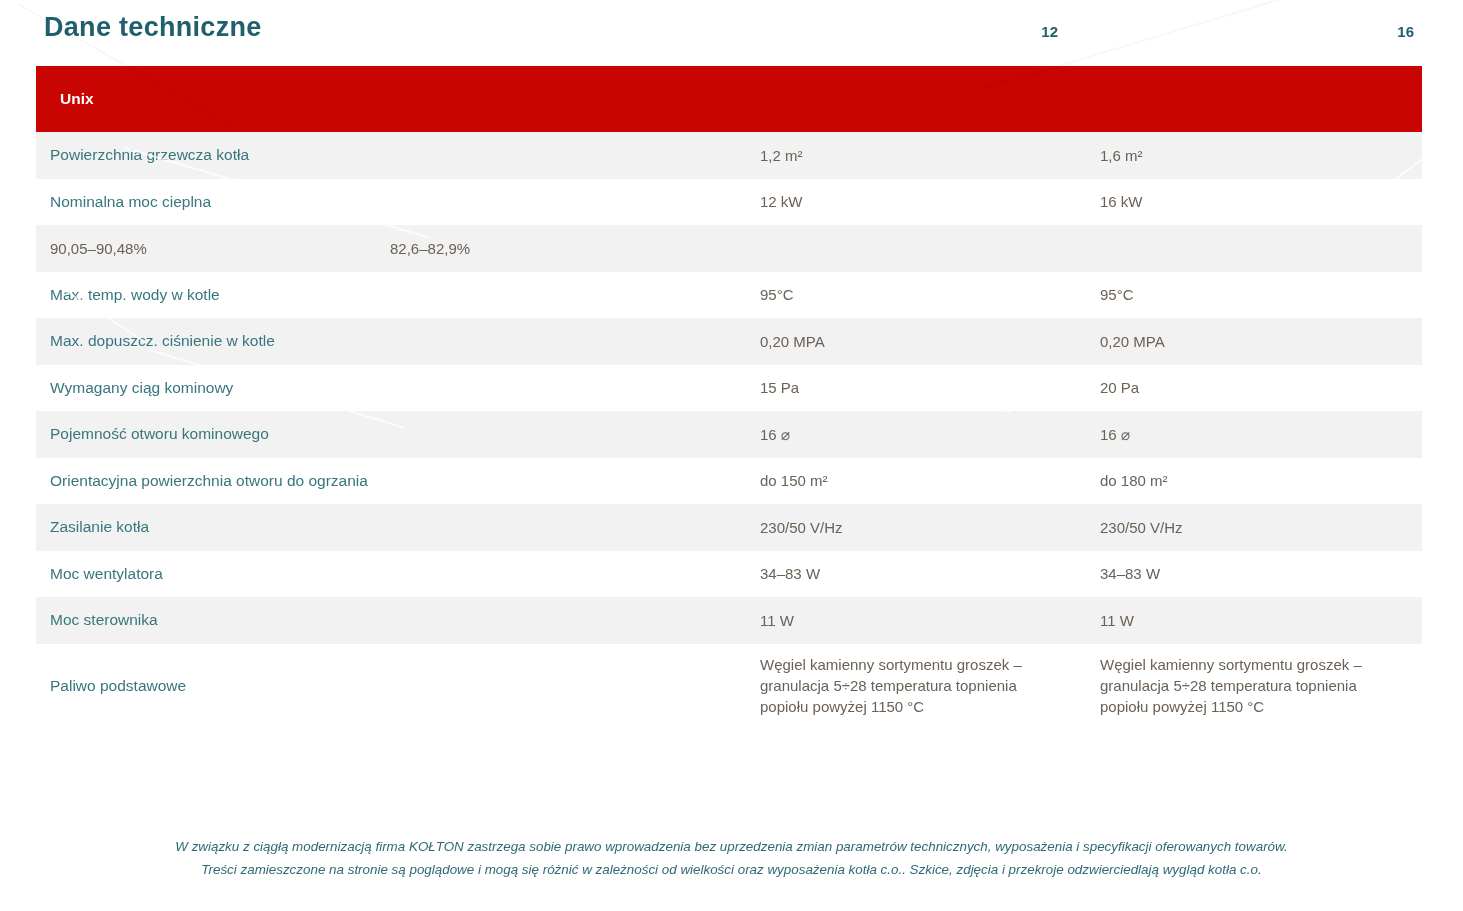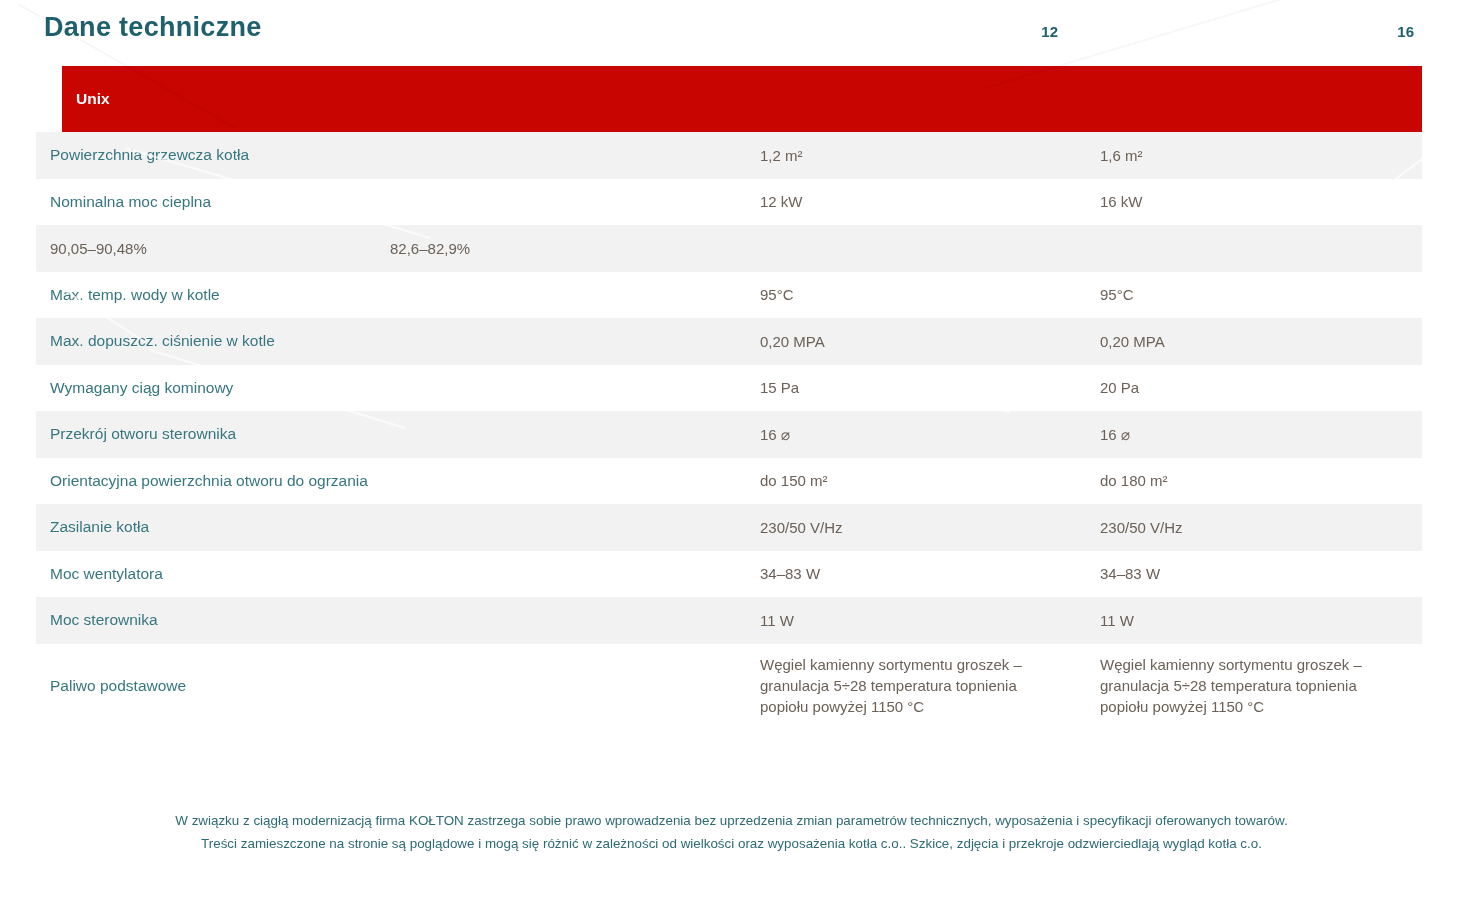--- a/index.html
+++ b/index.html
@@ -19,43 +19,43 @@
   }
   .col-head.c1{right:405px;}
   .col-head.c2{right:49px;}
 
   .spec-table{
     position:absolute;left:36px;top:66px;width:1386px;
   }
   .spec-thead{
     height:66px;background:#c90501;
     display:flex;align-items:center;
-    padding-left:14px;box-sizing:border-box;
-    color:#ffffff;font-weight:bold;font-size:15.5px;margin-left:26px;
+    padding-left:24px;box-sizing:border-box;
+    color:#ffffff;font-weight:bold;font-size:15.5px;
   }
   .t-body .t-row{
     display:flex;align-items:center;
     min-height:46.5px;
     padding:0 27px 0 14px;box-sizing:border-box;
   }
   .t-body .t-row:nth-child(odd){background:#f2f2f2;}
   .t-row .label{
     flex:1;color:#37767f;font-size:15.5px;
   }
   .t-row .val{
     width:295px;
     color:#6b6157;font-size:15px;line-height:21px;
   }
   .t-row .val + .val{margin-left:45px;}
   .t-row.tall{min-height:84px;}
 
   .footer-note{
-    position:absolute;left:0;right:0;top:810px;
+    position:absolute;left:0;right:0;top:836px;
     text-align:center;color:#2e6a74;
-    font-size:13.4px;line-height:22.5px;
+    font-size:13.4px;line-height:22.5px;font-style:italic;
   }
   .watermark{
     position:absolute;left:0;top:0;width:1463px;height:911px;
     pointer-events:none;z-index:5;
   }
 </style>
 </head>
 <body>
 
 <div class="page-title">Dane techniczne</div>
@@ -91,21 +91,21 @@
       <div class="label">Max. dopuszcz. ciśnienie w kotle</div>
       <div class="val">0,20 MPA</div>
       <div class="val">0,20 MPA</div>
     </div>
     <div class="t-row">
       <div class="label">Wymagany ciąg kominowy</div>
       <div class="val">15 Pa</div>
       <div class="val">20 Pa</div>
     </div>
     <div class="t-row">
-      <div class="label">Przekrój otworu sterownika</div>
+      <div class="label">Pojemność otworu kominowego</div>
       <div class="val">16 ⌀</div>
       <div class="val">16 ⌀</div>
     </div>
     <div class="t-row">
       <div class="label">Orientacyjna powierzchnia otworu do ogrzania</div>
       <div class="val">do 150 m²</div>
       <div class="val">do 180 m²</div>
     </div>
     <div class="t-row">
       <div class="label">Zasilanie kotła</div>

